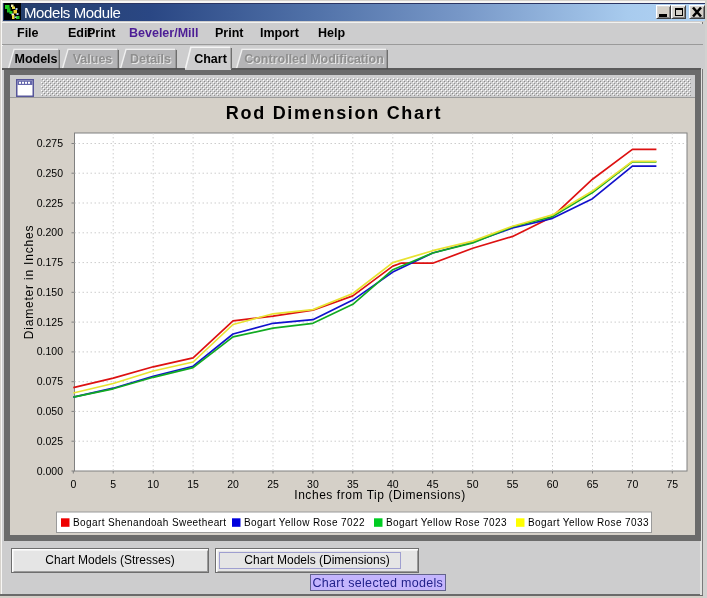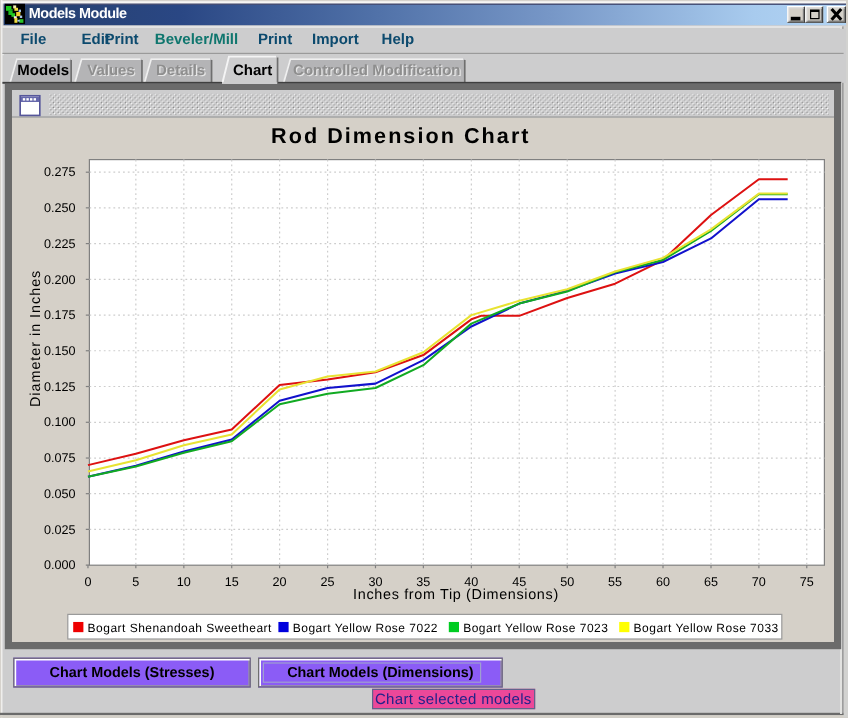--- a/index.html
+++ b/index.html
@@ -1,35 +1,35 @@
 <!DOCTYPE html>
 <html><head><meta charset="utf-8"><style>
 * { margin:0; padding:0; box-sizing:border-box; }
 html,body { width:707px; height:598px; overflow:hidden; background:#d4d0c8; }
 body { font-family:"Liberation Sans",sans-serif; position:relative; }
 .abs { position:absolute; }
 .win { left:0; top:0; width:707px; height:598px; background:#cdcdce; }
 .titlebar { left:3px; top:2.5px; width:702px; height:18.5px;
   border-top:1px solid #2b3563;
   background:linear-gradient(to right,#223a68 0%,#26406f 4%,#2a4784 21%,#5071a8 44%,#7797c7 65%,#a8cbee 89%,#b2d4f4 100%); }
-.title { left:24px; top:3.5px; color:#ffffff; font-weight:bold; font-size:12px; letter-spacing:-0.4px; }
+.title { left:24px; top:3.5px; color:#ffffff; font-weight:normal; font-size:15px; letter-spacing:-0.4px; }
 .tbtn { top:4.5px; width:15px; height:14.5px; background:#d4d0c8;
   border-top:1.5px solid #ffffff; border-left:1.5px solid #ffffff;
   border-right:1.5px solid #404040; border-bottom:1.5px solid #404040;
   box-shadow: inset 1px 1px 0 #d8d8d8, inset -1px -1px 0 #808080; }
 .menubar { left:3px; top:23.5px; width:702px; height:21.5px; background:#cdcdce; }
-.menu { top:26px; font-weight:bold; font-size:12.5px; color:#0c4a6e; }
+.menu { top:26px; font-weight:bold; font-size:12.5px; color:#000000; }
 .tabbar { left:3px; top:45px; width:702px; height:24px; background:#cdcdce; }
 .darkframe { left:4px; top:69.5px; width:697px; height:471.5px; background:#6b6b6b; }
 .inner { left:10px; top:75px; width:684.5px; height:460px; background:#d5d0c8; }
 .toolbar { left:10px; top:75px; width:684.5px; height:23px; background:#cdcdce; border-bottom:1px solid #9a9a9a; }
 
-.btn { position:absolute; background:#8b5cf6; font-weight:bold; font-size:12px; text-align:center;
+.btn { position:absolute; background:#e5e5e5; font-weight:normal; font-size:12px; text-align:center;
   border:1px solid #6e6e6e; box-shadow: inset 1.5px 1.5px 0 #ffffff, inset -1px -1px 0 #9a9a9a; }
-.tooltip { left:309.5px; top:573.5px; width:136.5px; height:17px; line-height:16px; background:#ec4899;
+.tooltip { left:309.5px; top:573.5px; width:136.5px; height:17px; line-height:16px; background:#c4b5fd;
   border:1px solid #62628c; color:#22228a; font-size:12.5px; letter-spacing:0.3px; text-align:center; }
 </style></head>
 <body>
 <div class="abs win"></div>
 
 <div class="abs" style="left:0;top:0;width:707px;height:1px;background:#d6d2cc"></div>
 <div class="abs" style="left:0;top:1px;width:707px;height:1.5px;background:#f7f6f4"></div>
 <div class="abs" style="left:2px;top:21.8px;width:701px;height:1.7px;background:#f2f2f0"></div>
 <div class="abs" style="left:0;top:0;width:1px;height:598px;background:#d6d2cc"></div>
 <div class="abs" style="left:1px;top:0;width:1px;height:598px;background:#f7f6f4"></div>
@@ -66,21 +66,21 @@
 <svg class="abs" style="left:691px;top:6px" width="12" height="12" xmlns="http://www.w3.org/2000/svg">
     <path d="M2,1.5 L10,10.5 M10,1.5 L2,10.5" stroke="#000" stroke-width="2.6"></path>
   </svg>
 
 <div class="abs menubar"></div>
 <div class="abs" style="left:2px;top:43.8px;width:701px;height:1.2px;background:#9a9a9a"></div>
 <div class="abs" style="left:2px;top:45px;width:701px;height:1.2px;background:#f0f0ef"></div>
 <div class="abs menu" style="left:17px">File</div>
 <div class="abs menu" style="left:68px">Edit</div>
 <div class="abs menu" style="left:87px">Print</div>
-<div class="abs menu" style="left:129px;color:#0f766e">Beveler/Mill</div>
+<div class="abs menu" style="left:129px;color:#4c1d95">Beveler/Mill</div>
 <div class="abs menu" style="left:215px">Print</div>
 <div class="abs menu" style="left:260px">Import</div>
 <div class="abs menu" style="left:318px">Help</div>
 
 <div class="abs tabbar"></div>
 <svg class="abs" style="left:0;top:45px;z-index:3" width="707" height="25" xmlns="http://www.w3.org/2000/svg">
     <path d="M8,23.5 L13.5,3.5 L58.5,3.5 L59.5,5.0 L59.5,23.5 Z" fill="#b4b4b6"></path>
     <path d="M59.3,5 L59.3,23.5" stroke="#6f6f6f" stroke-width="1.4"></path>
     <path d="M8.5,23.5 L14,4.2 L58.2,4.2" fill="none" stroke="#efefef" stroke-width="1.5"></path>
     <text x="36.0" y="17.5" text-anchor="middle" class="tabt" fill="#000000">Models</text>

